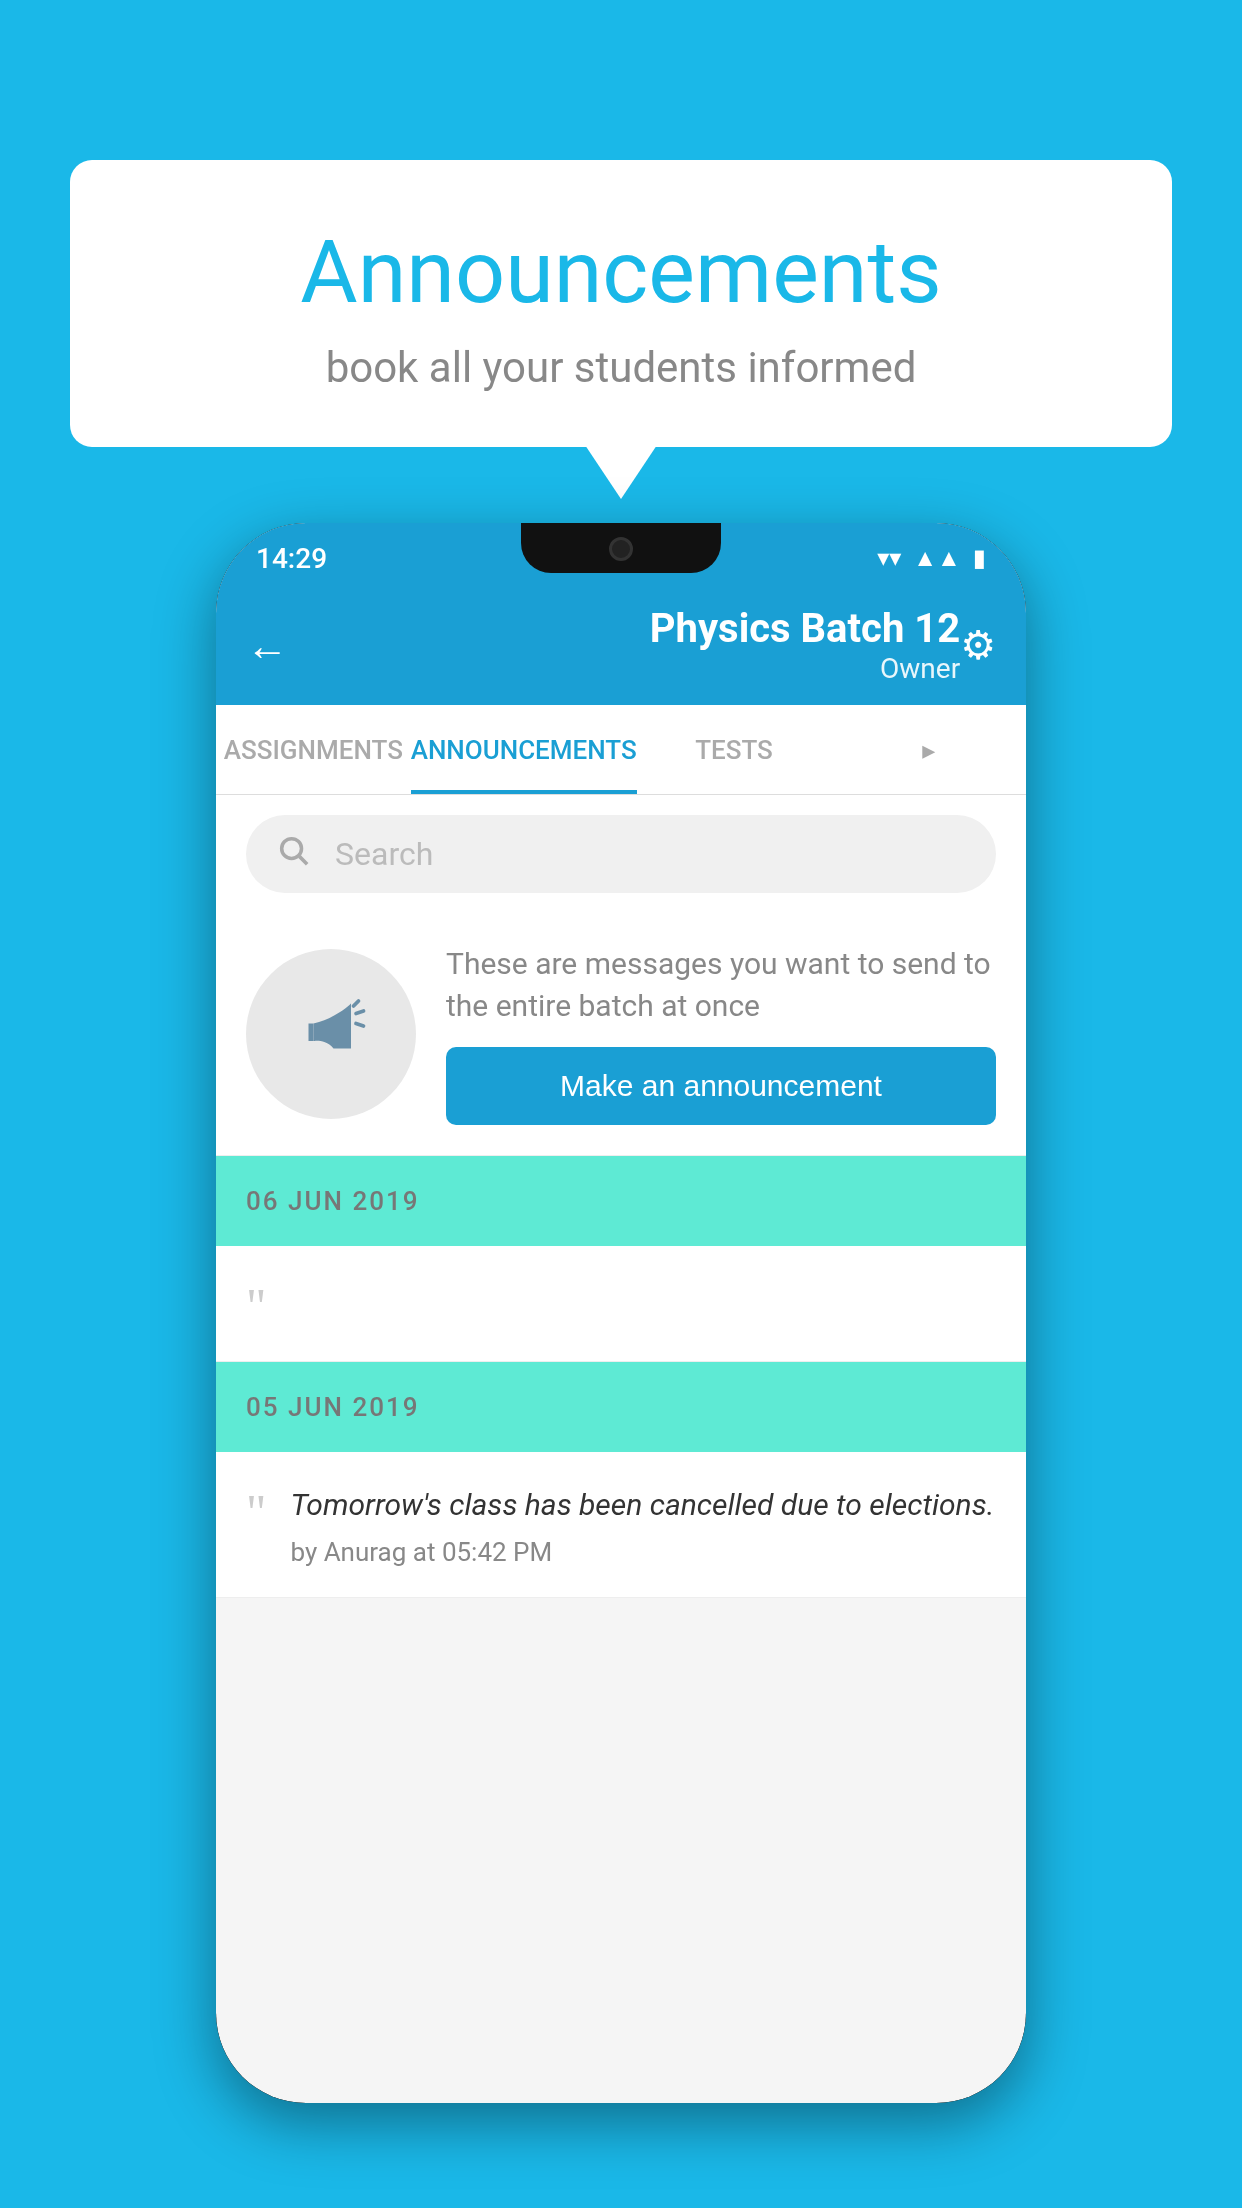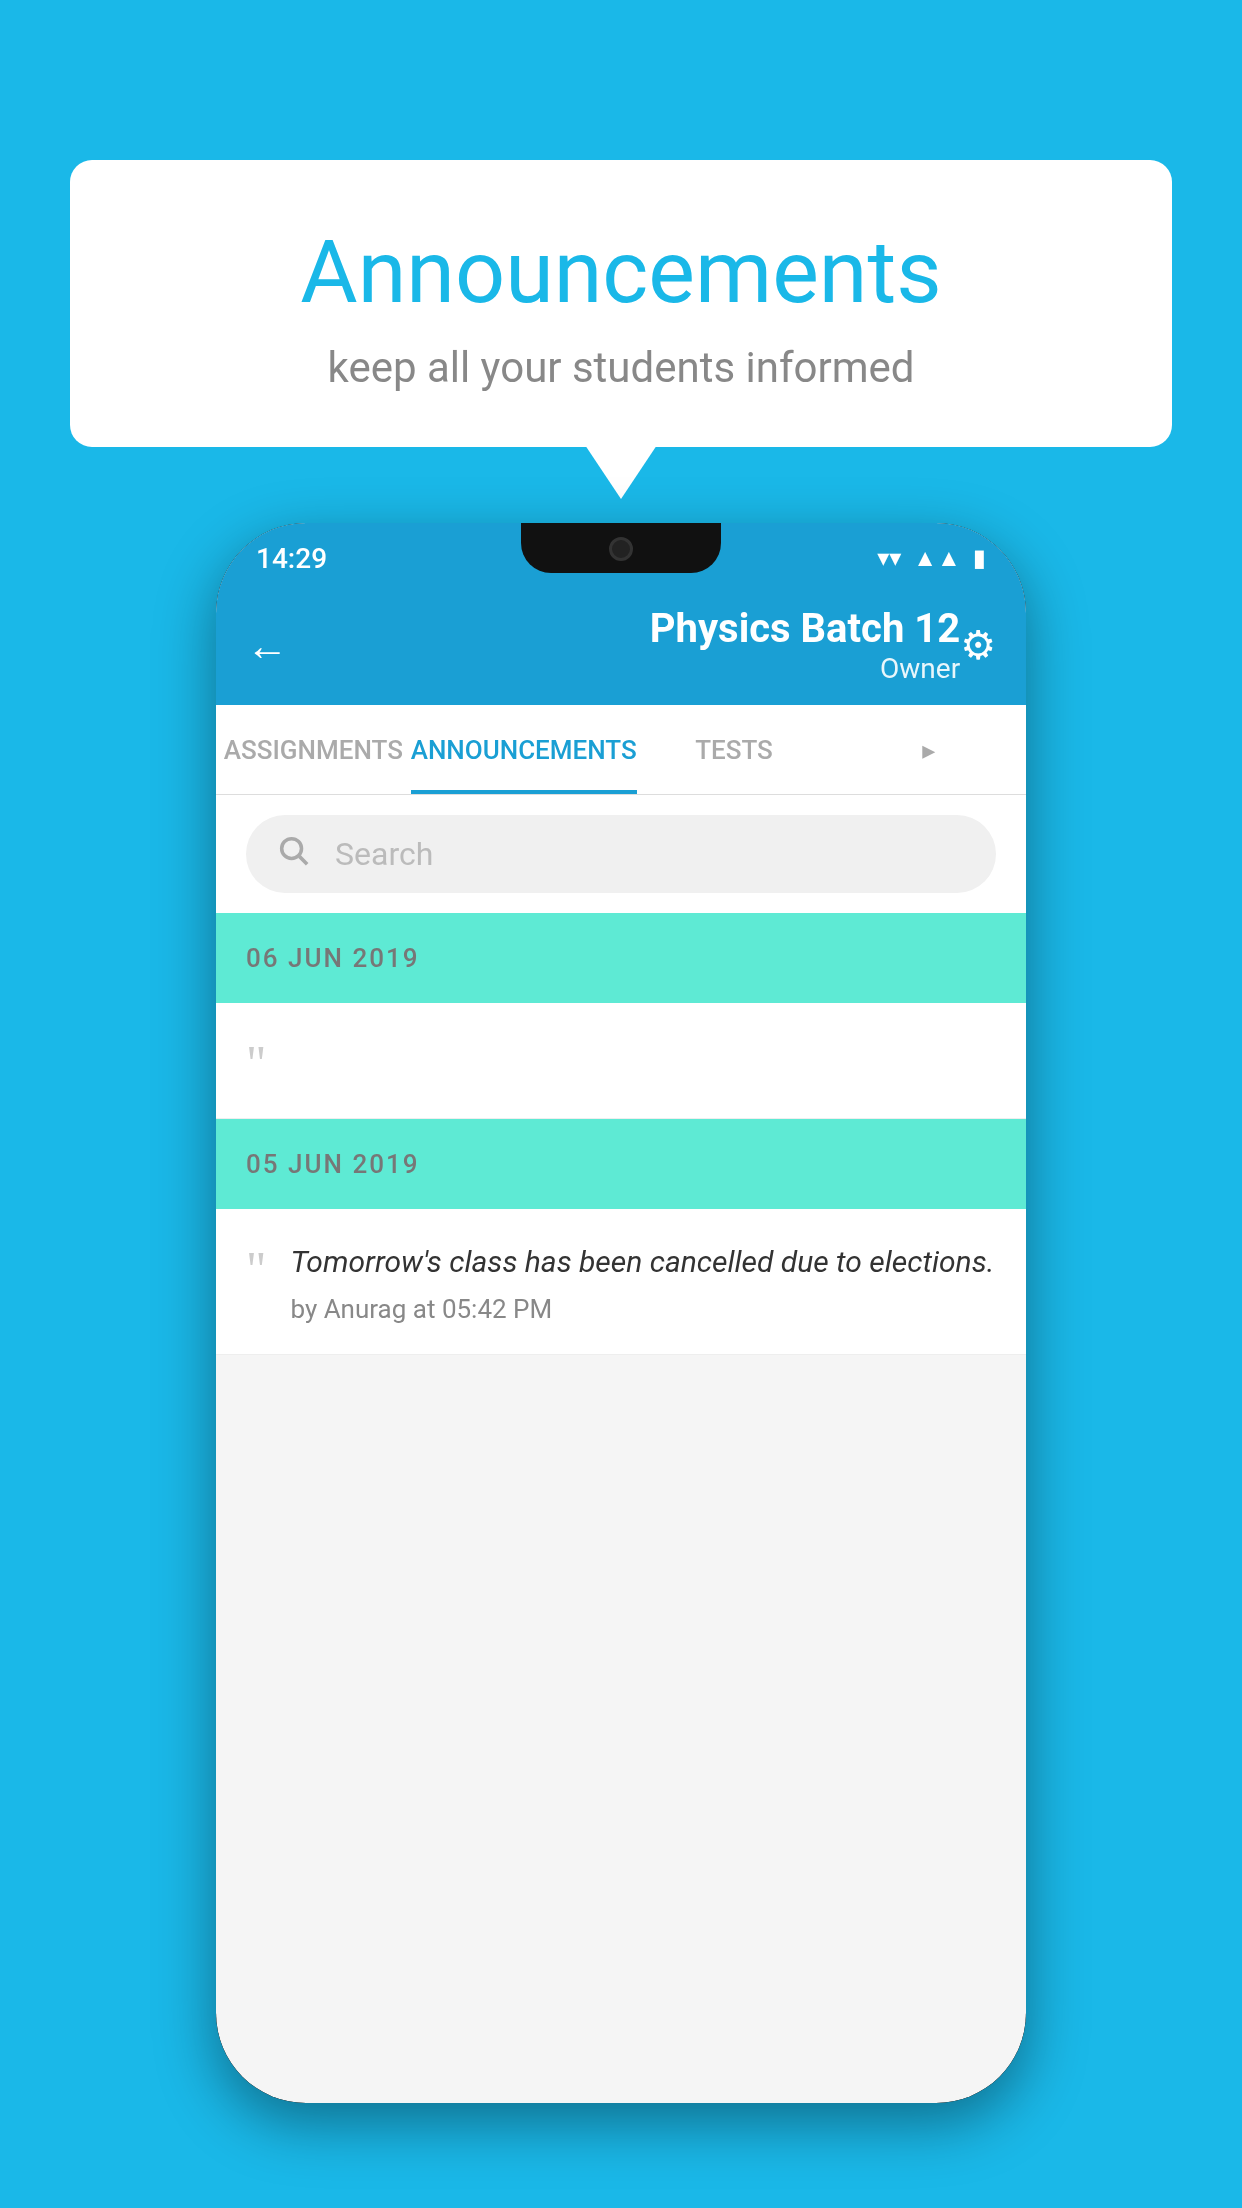--- a/index.html
+++ b/index.html
@@ -324,21 +324,21 @@
       font-size: 26px;
       color: #888;
     }
   </style>
 </head>
 <body>
 
 <div class="speech-bubble-container">
   <div class="speech-bubble">
     <div class="speech-bubble-title">Announcements</div>
-    <div class="speech-bubble-subtitle">keep all your students informed</div>
+    <div class="speech-bubble-subtitle">book all your students informed</div>
   </div>
 </div>
 
 <div class="phone-frame">
 
   <div class="phone-screen">
 
     <div class="status-bar">
       <span class="status-time">14:29</span>
       <div class="status-icons">
@@ -381,20 +381,37 @@
         <span class="search-icon-svg">
           <svg width="34" height="34" viewBox="0 0 24 24" fill="none" stroke="#aaa" stroke-width="2.5">
             <circle cx="11" cy="11" r="7"></circle>
             <line x1="16.5" y1="16.5" x2="22" y2="22"></line>
           </svg>
         </span>
         <span class="search-text">Search</span>
       </div>
     </div>
 
+    <div class="announcement-cta">
+      <div class="announcement-icon-circle">
+        <span class="announcement-icon-inner">
+          <svg width="80" height="80" viewBox="0 0 64 64" fill="none">
+            <path d="M48 14 C48 14 36 26 18 30 L18 44 C18 44 28 42 34 50 L48 50 Z" fill="#6a8fa8"></path>
+            <path d="M14 30 L18 30 L18 44 L14 44 Z" fill="#6a8fa8"></path>
+            <line x1="50" y1="16" x2="54" y2="12" stroke="#6a8fa8" stroke-width="3" stroke-linecap="round"></line>
+            <line x1="52" y1="22" x2="58" y2="20" stroke="#6a8fa8" stroke-width="3" stroke-linecap="round"></line>
+            <line x1="52" y1="30" x2="58" y2="32" stroke="#6a8fa8" stroke-width="3" stroke-linecap="round"></line>
+          </svg>
+        </span>
+      </div>
+      <div class="announcement-cta-right">
+        <div class="announcement-cta-text">These are messages you want to send to the entire batch at once</div>
+        <button class="make-announcement-btn">Make an announcement</button>
+      </div>
+    </div>
 
     <div class="date-separator">06  JUN  2019</div>
 
     <div class="announcement-item">
       <div class="quote-icon">"</div>
     </div>
 
     <div class="date-separator">05  JUN  2019</div>
 
     <div class="announcement-item">

